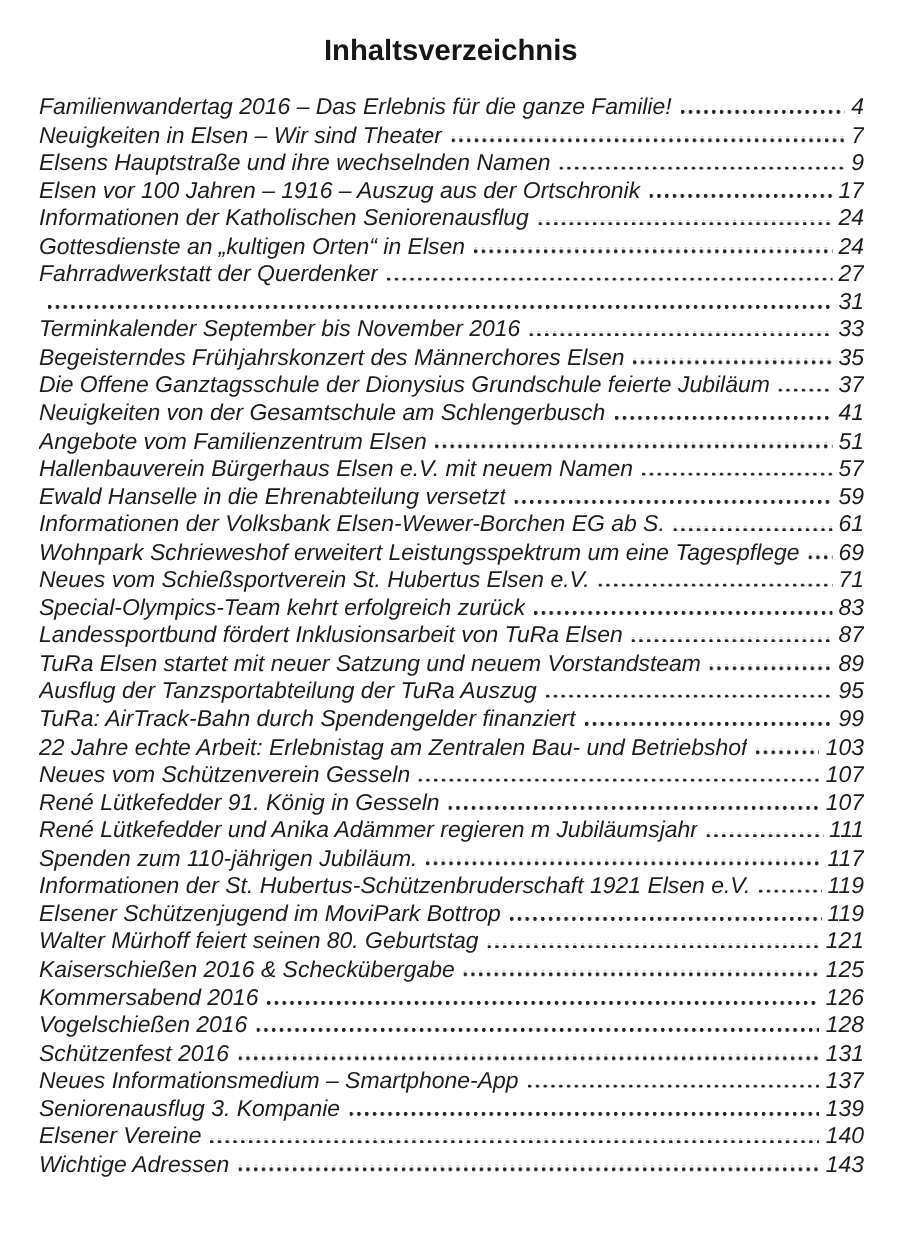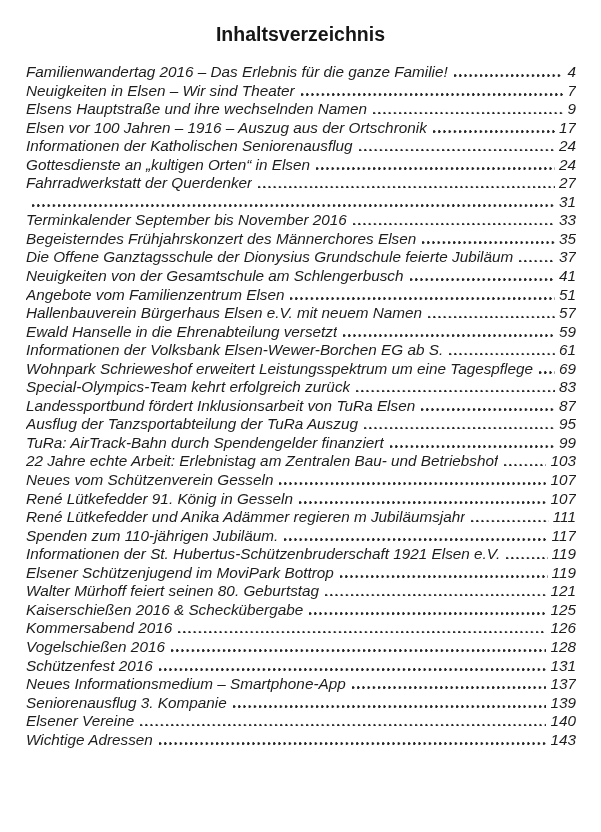--- a/index.html
+++ b/index.html
@@ -163,33 +163,43 @@
     <span class="toc-leader"></span>
     <span class="toc-entry-page">61</span>
   </div>
 
   <div class="toc-row">
     <span class="toc-entry-title">Wohnpark Schrieweshof erweitert Leistungsspektrum um eine Tagespflege</span>
     <span class="toc-leader"></span>
     <span class="toc-entry-page">69</span>
   </div>
 
+  <div class="toc-row">
+    <span class="toc-entry-title">Neues vom Schießsportverein St. Hubertus Elsen e.V.</span>
+    <span class="toc-leader"></span>
+    <span class="toc-entry-page">71</span>
+  </div>
 
   <div class="toc-row">
     <span class="toc-entry-title">Special-Olympics-Team kehrt erfolgreich zurück</span>
     <span class="toc-leader"></span>
     <span class="toc-entry-page">83</span>
   </div>
 
   <div class="toc-row">
     <span class="toc-entry-title">Landessportbund fördert Inklusionsarbeit von TuRa Elsen</span>
     <span class="toc-leader"></span>
     <span class="toc-entry-page">87</span>
   </div>
 
+  <div class="toc-row">
+    <span class="toc-entry-title">TuRa Elsen startet mit neuer Satzung und neuem Vorstandsteam</span>
+    <span class="toc-leader"></span>
+    <span class="toc-entry-page">89</span>
+  </div>
 
   <div class="toc-row">
     <span class="toc-entry-title">Ausflug der Tanzsportabteilung der TuRa Auszug</span>
     <span class="toc-leader"></span>
     <span class="toc-entry-page">95</span>
   </div>
 
   <div class="toc-row">
     <span class="toc-entry-title">TuRa: AirTrack-Bahn durch Spendengelder finanziert</span>
     <span class="toc-leader"></span>

